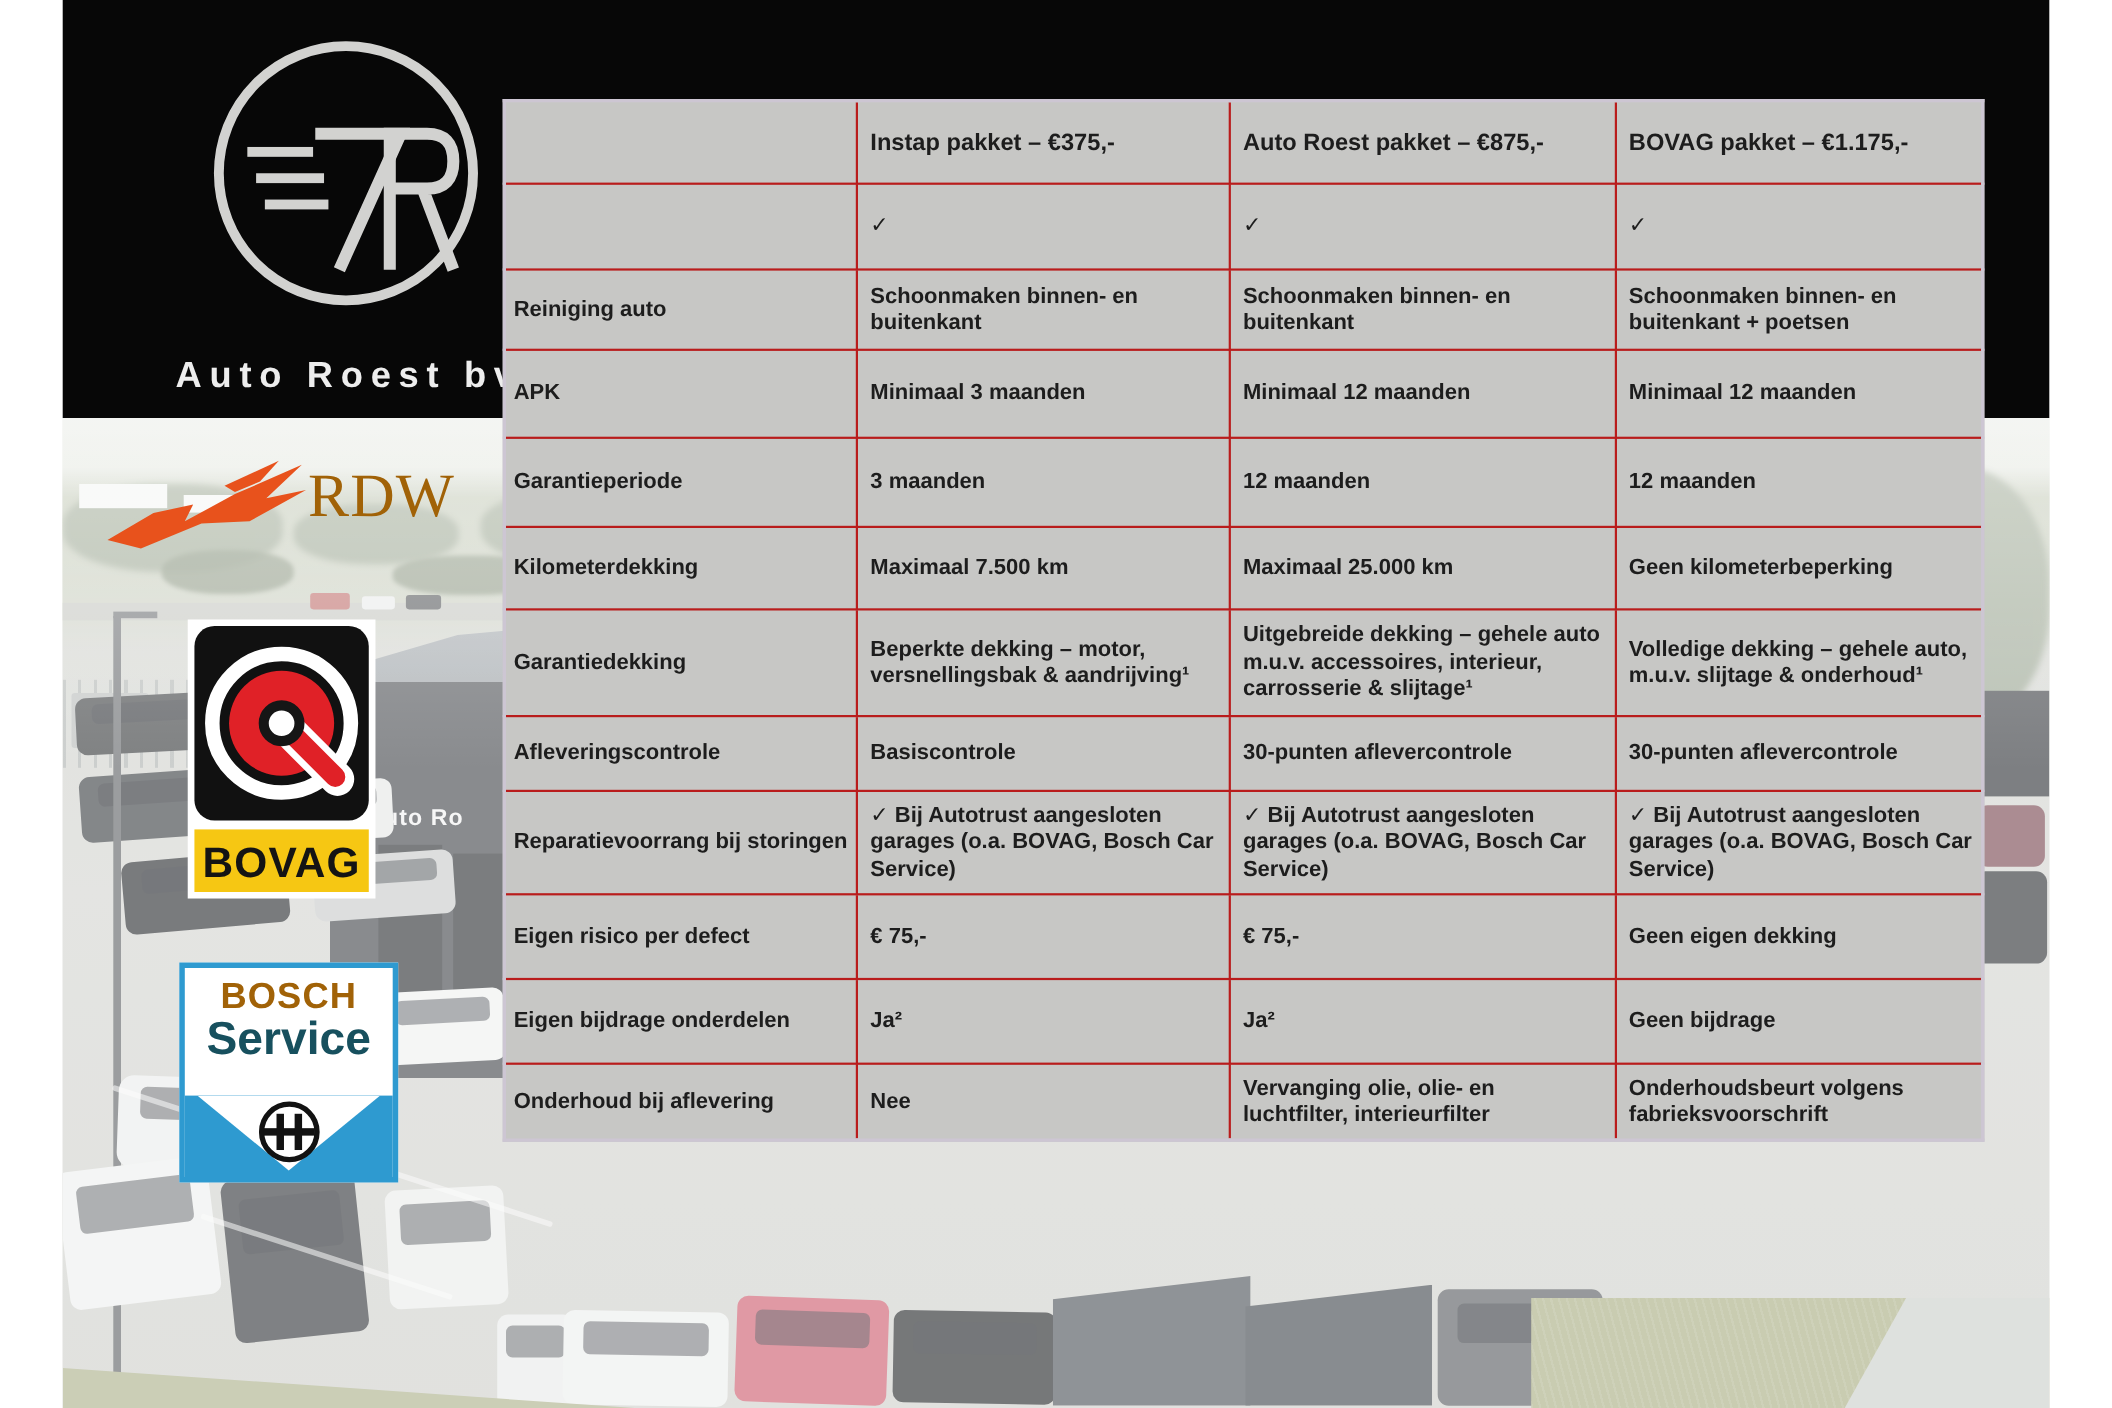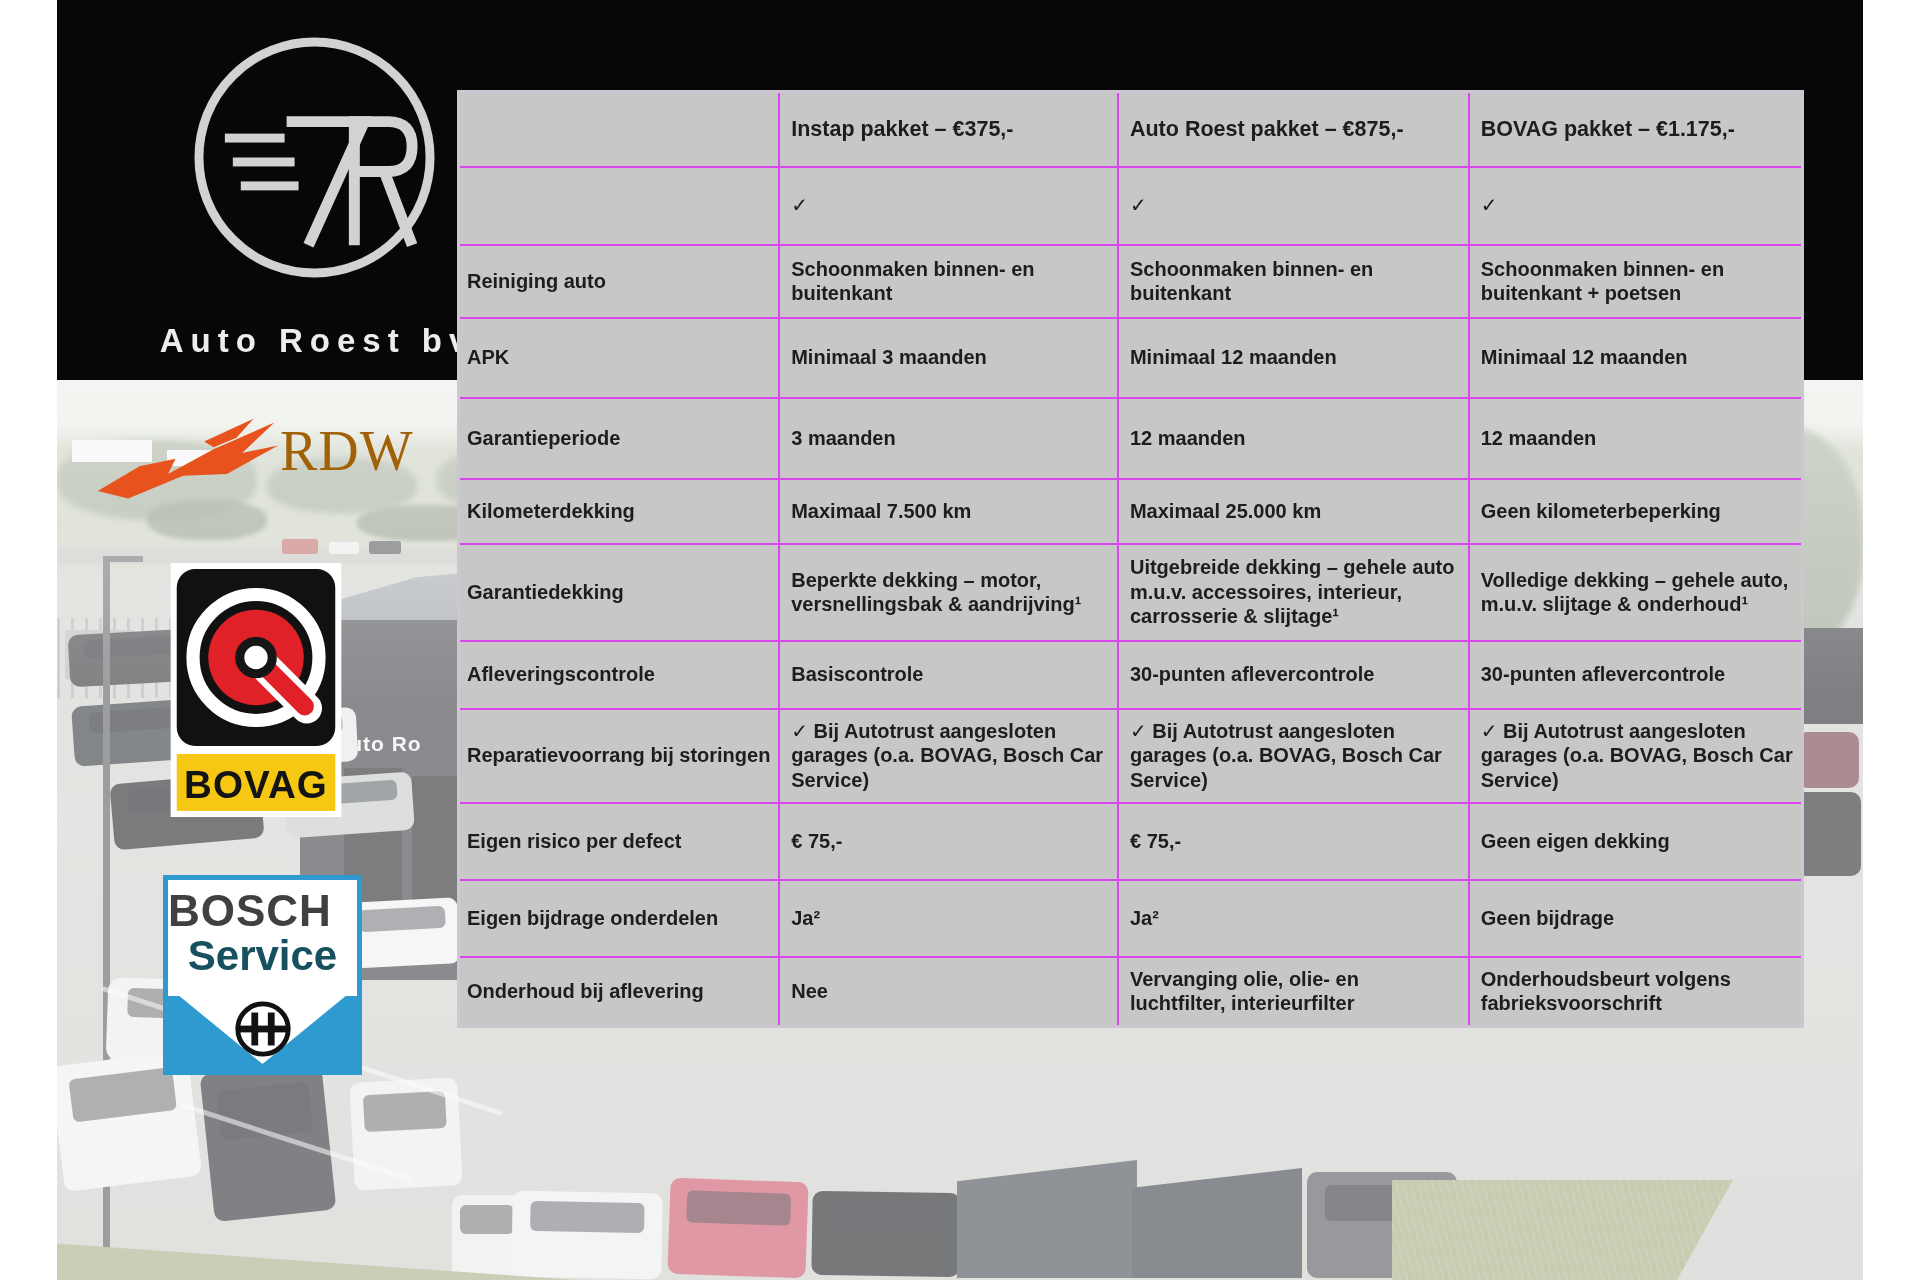--- a/index.html
+++ b/index.html
@@ -44,32 +44,32 @@
             background:linear-gradient(180deg,rgba(255,255,255,.34),rgba(255,255,255,0));}
 
   
   .logo-circle{position:absolute;left:130px;top:30px;}
   .rdw{position:absolute;left:92px;top:415px;width:330px;height:100px;}
   .rdw-text{position:absolute;left:188px;top:4px;font-family:"Liberation Serif","DejaVu Serif",serif;
             font-weight:normal;font-size:56px;color:#a16207;letter-spacing:1px;}
   .bovag{position:absolute;left:170px;top:563px;width:172px;height:254px;}
   .bosch{position:absolute;left:163px;top:875px;width:199px;height:200px;background:#ffffff;
          border:5px solid #2e9ad0;box-sizing:border-box;}
-  .bosch-line1{margin-top:6px;text-align:left;font-weight:bold;font-size:44px;color:#404040;letter-spacing:1px;}
+  .bosch-line1{margin-top:6px;text-align:center;font-weight:bold;font-size:33px;color:#a16207;letter-spacing:1px;}
   .bosch-line2{text-align:center;font-weight:bold;font-size:42px;color:#17505e;margin-top:-4px;}
   .bosch-shield{position:absolute;left:0;bottom:0;width:100%;height:74px;background:#2e9ad0;}
   .bosch-shield .vee{position:absolute;left:0;top:0;width:100%;height:100%;background:#ffffff;
          clip-path:polygon(6% 0,94% 0,50% 92%);}
   .bosch-emblem{position:absolute;left:50%;top:2px;transform:translateX(-50%);}
 
   
   table.pakket{position:absolute;left:457px;top:90px;width:1347px;border-collapse:collapse;
                table-layout:fixed;background:#c7c7c5;border:3px solid #cdc6d3;
                color:#1d1d1d;font-weight:bold;}
-  table.pakket th,table.pakket td{border:2px solid #d946ef;vertical-align:middle;text-align:left;
+  table.pakket th,table.pakket td{border:2px solid #b91c1c;vertical-align:middle;text-align:left;
                font-size:20px;line-height:1.22;overflow:hidden;}
   table.pakket th.colhead{font-size:21.5px;padding:4px 8px 4px 11px;}
   table.pakket th.rowlabel{padding:4px 4px 4px 7px;}
   table.pakket td{padding:4px 8px 4px 11px;}
   .checkcell{font-size:21px;}
 </style>
 </head>
 <body>
 
 <div class="canvas">
@@ -253,21 +253,21 @@
       <td>Minimaal 3 maanden</td>
       <td>Minimaal 12 maanden</td>
       <td>Minimaal 12 maanden</td>
     </tr>
     <tr style="height:81px">
       <th class="rowlabel">Garantieperiode</th>
       <td>3 maanden</td>
       <td>12 maanden</td>
       <td>12 maanden</td>
     </tr>
-    <tr style="height:65px">
+    <tr style="height:75px">
       <th class="rowlabel">Kilometerdekking</th>
       <td>Maximaal 7.500 km</td>
       <td>Maximaal 25.000 km</td>
       <td>Geen kilometerbeperking</td>
     </tr>
     <tr style="height:97px">
       <th class="rowlabel">Garantiedekking</th>
       <td>Beperkte dekking – motor, versnellingsbak &amp; aandrijving¹</td>
       <td>Uitgebreide dekking – gehele auto m.u.v. accessoires, interieur, carrosserie &amp; slijtage¹</td>
       <td>Volledige dekking – gehele auto, m.u.v. slijtage &amp; onderhoud¹</td>

